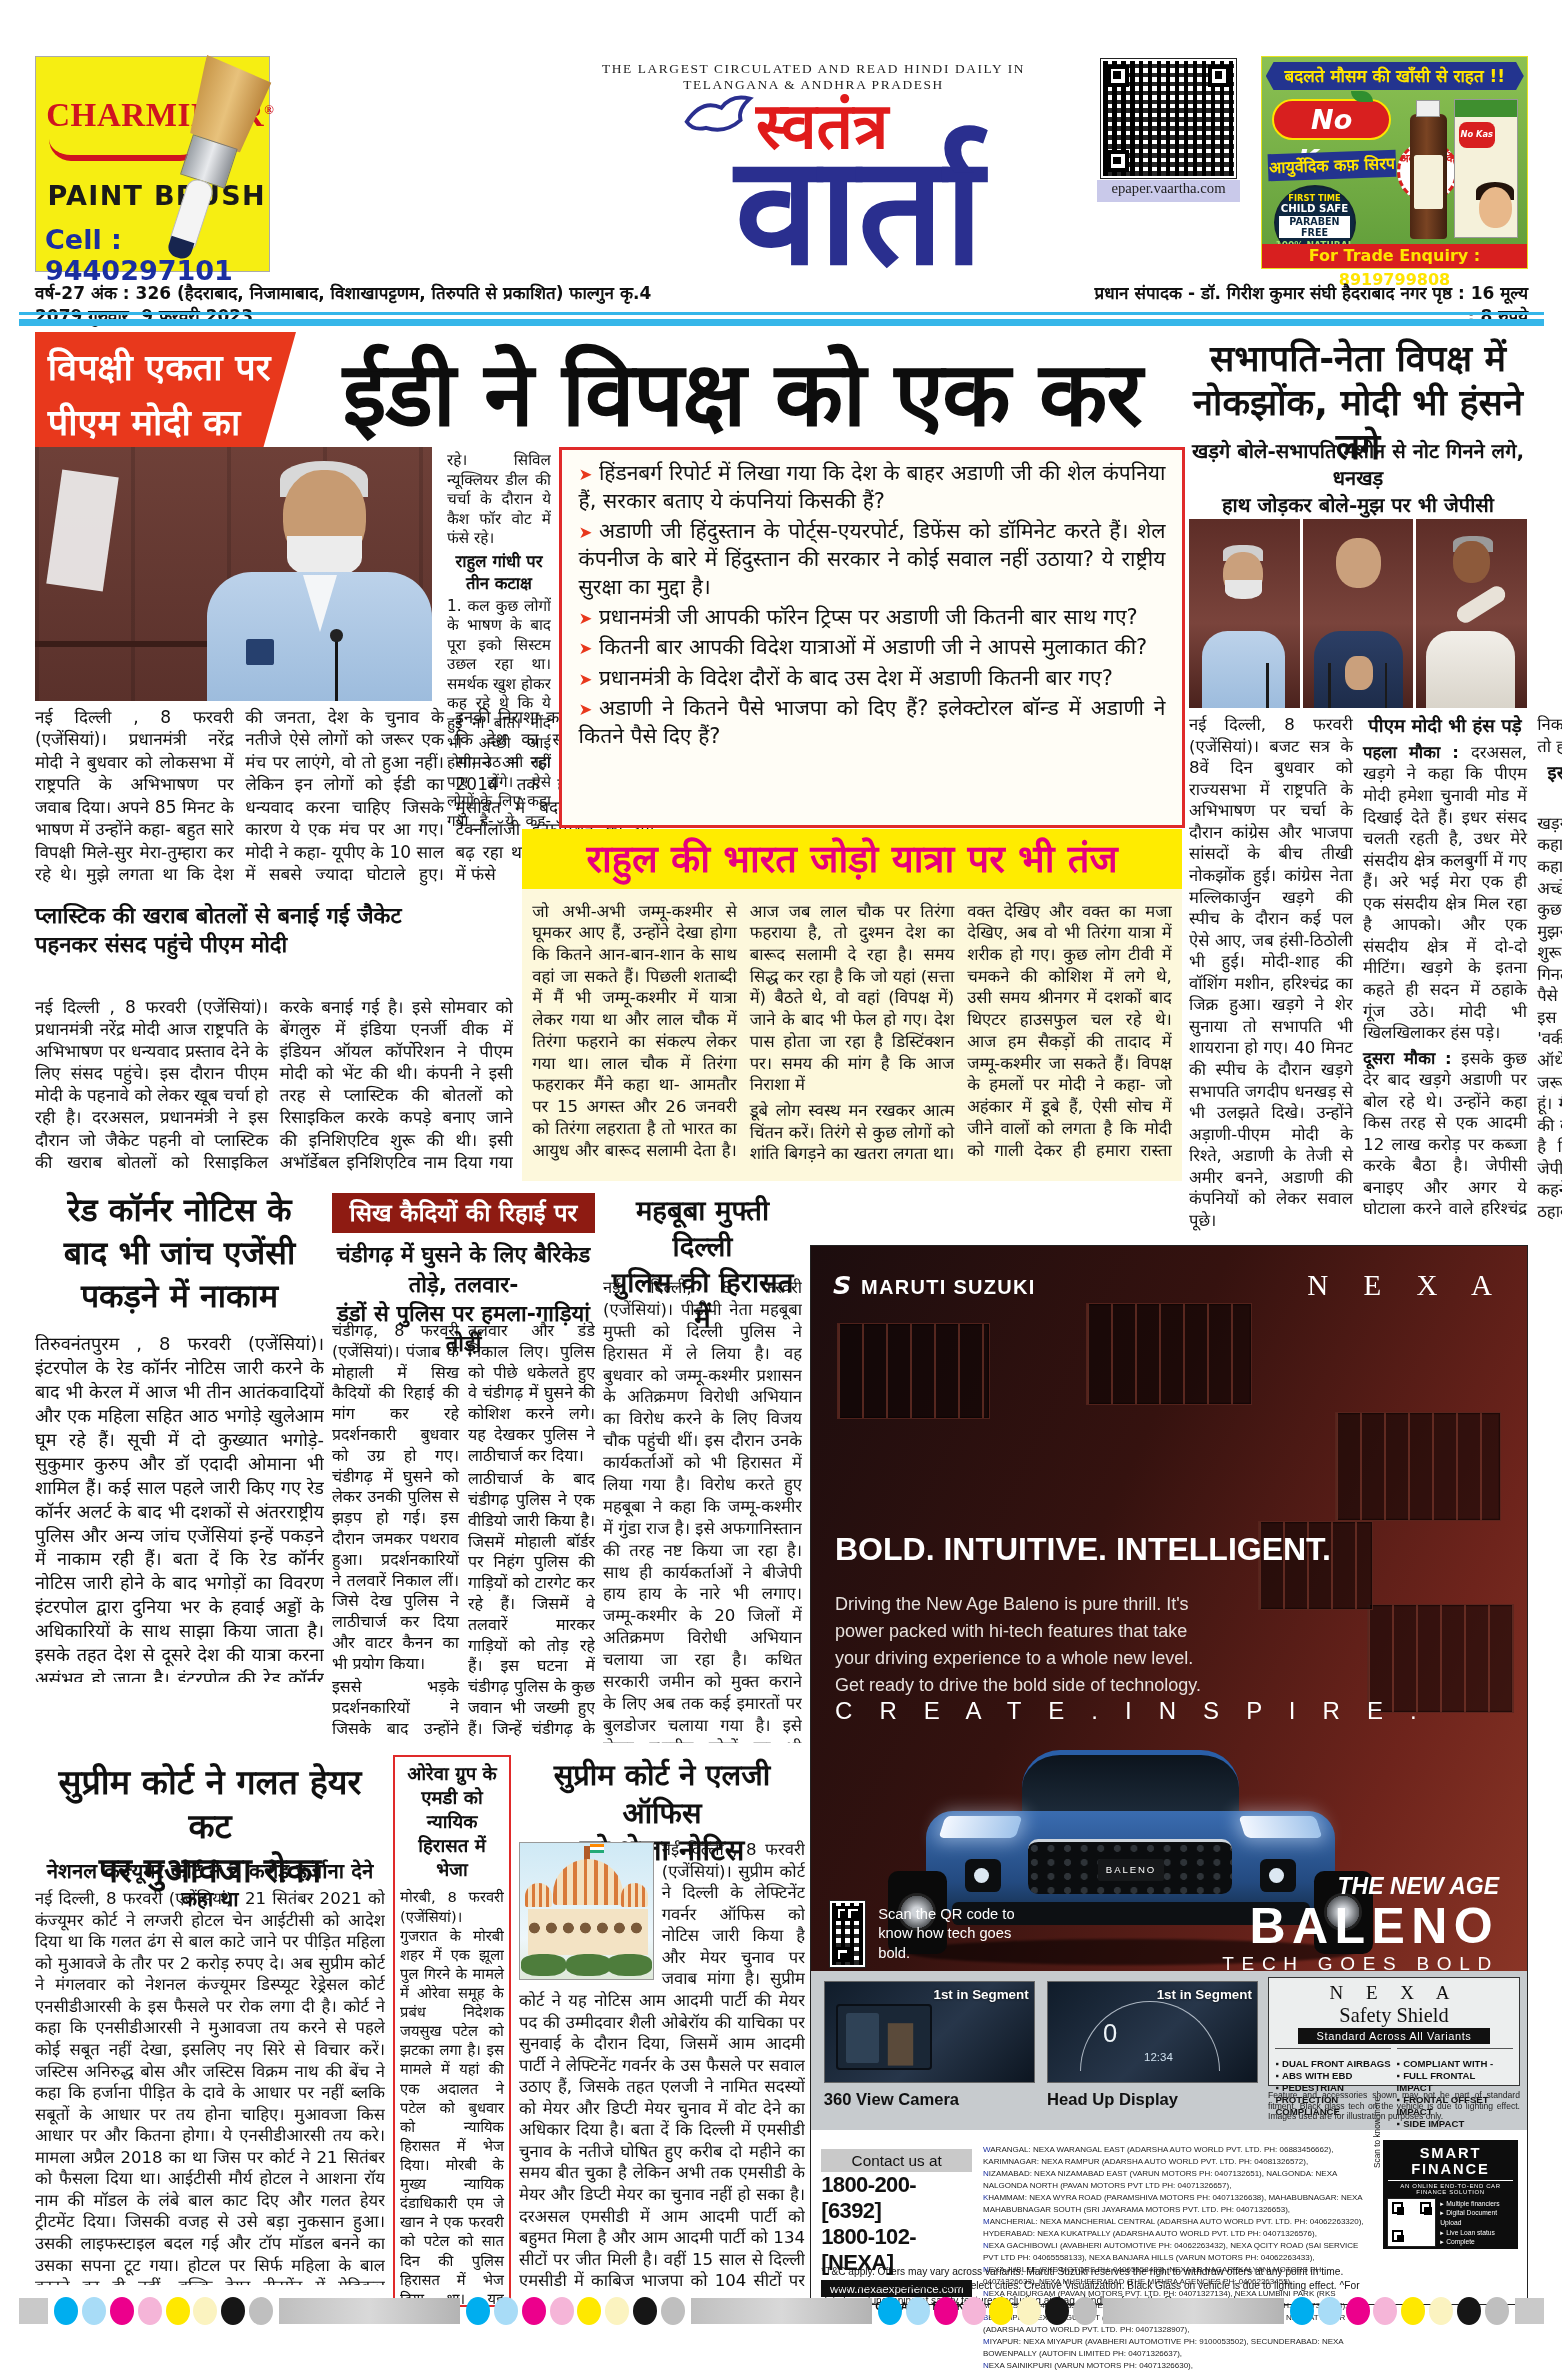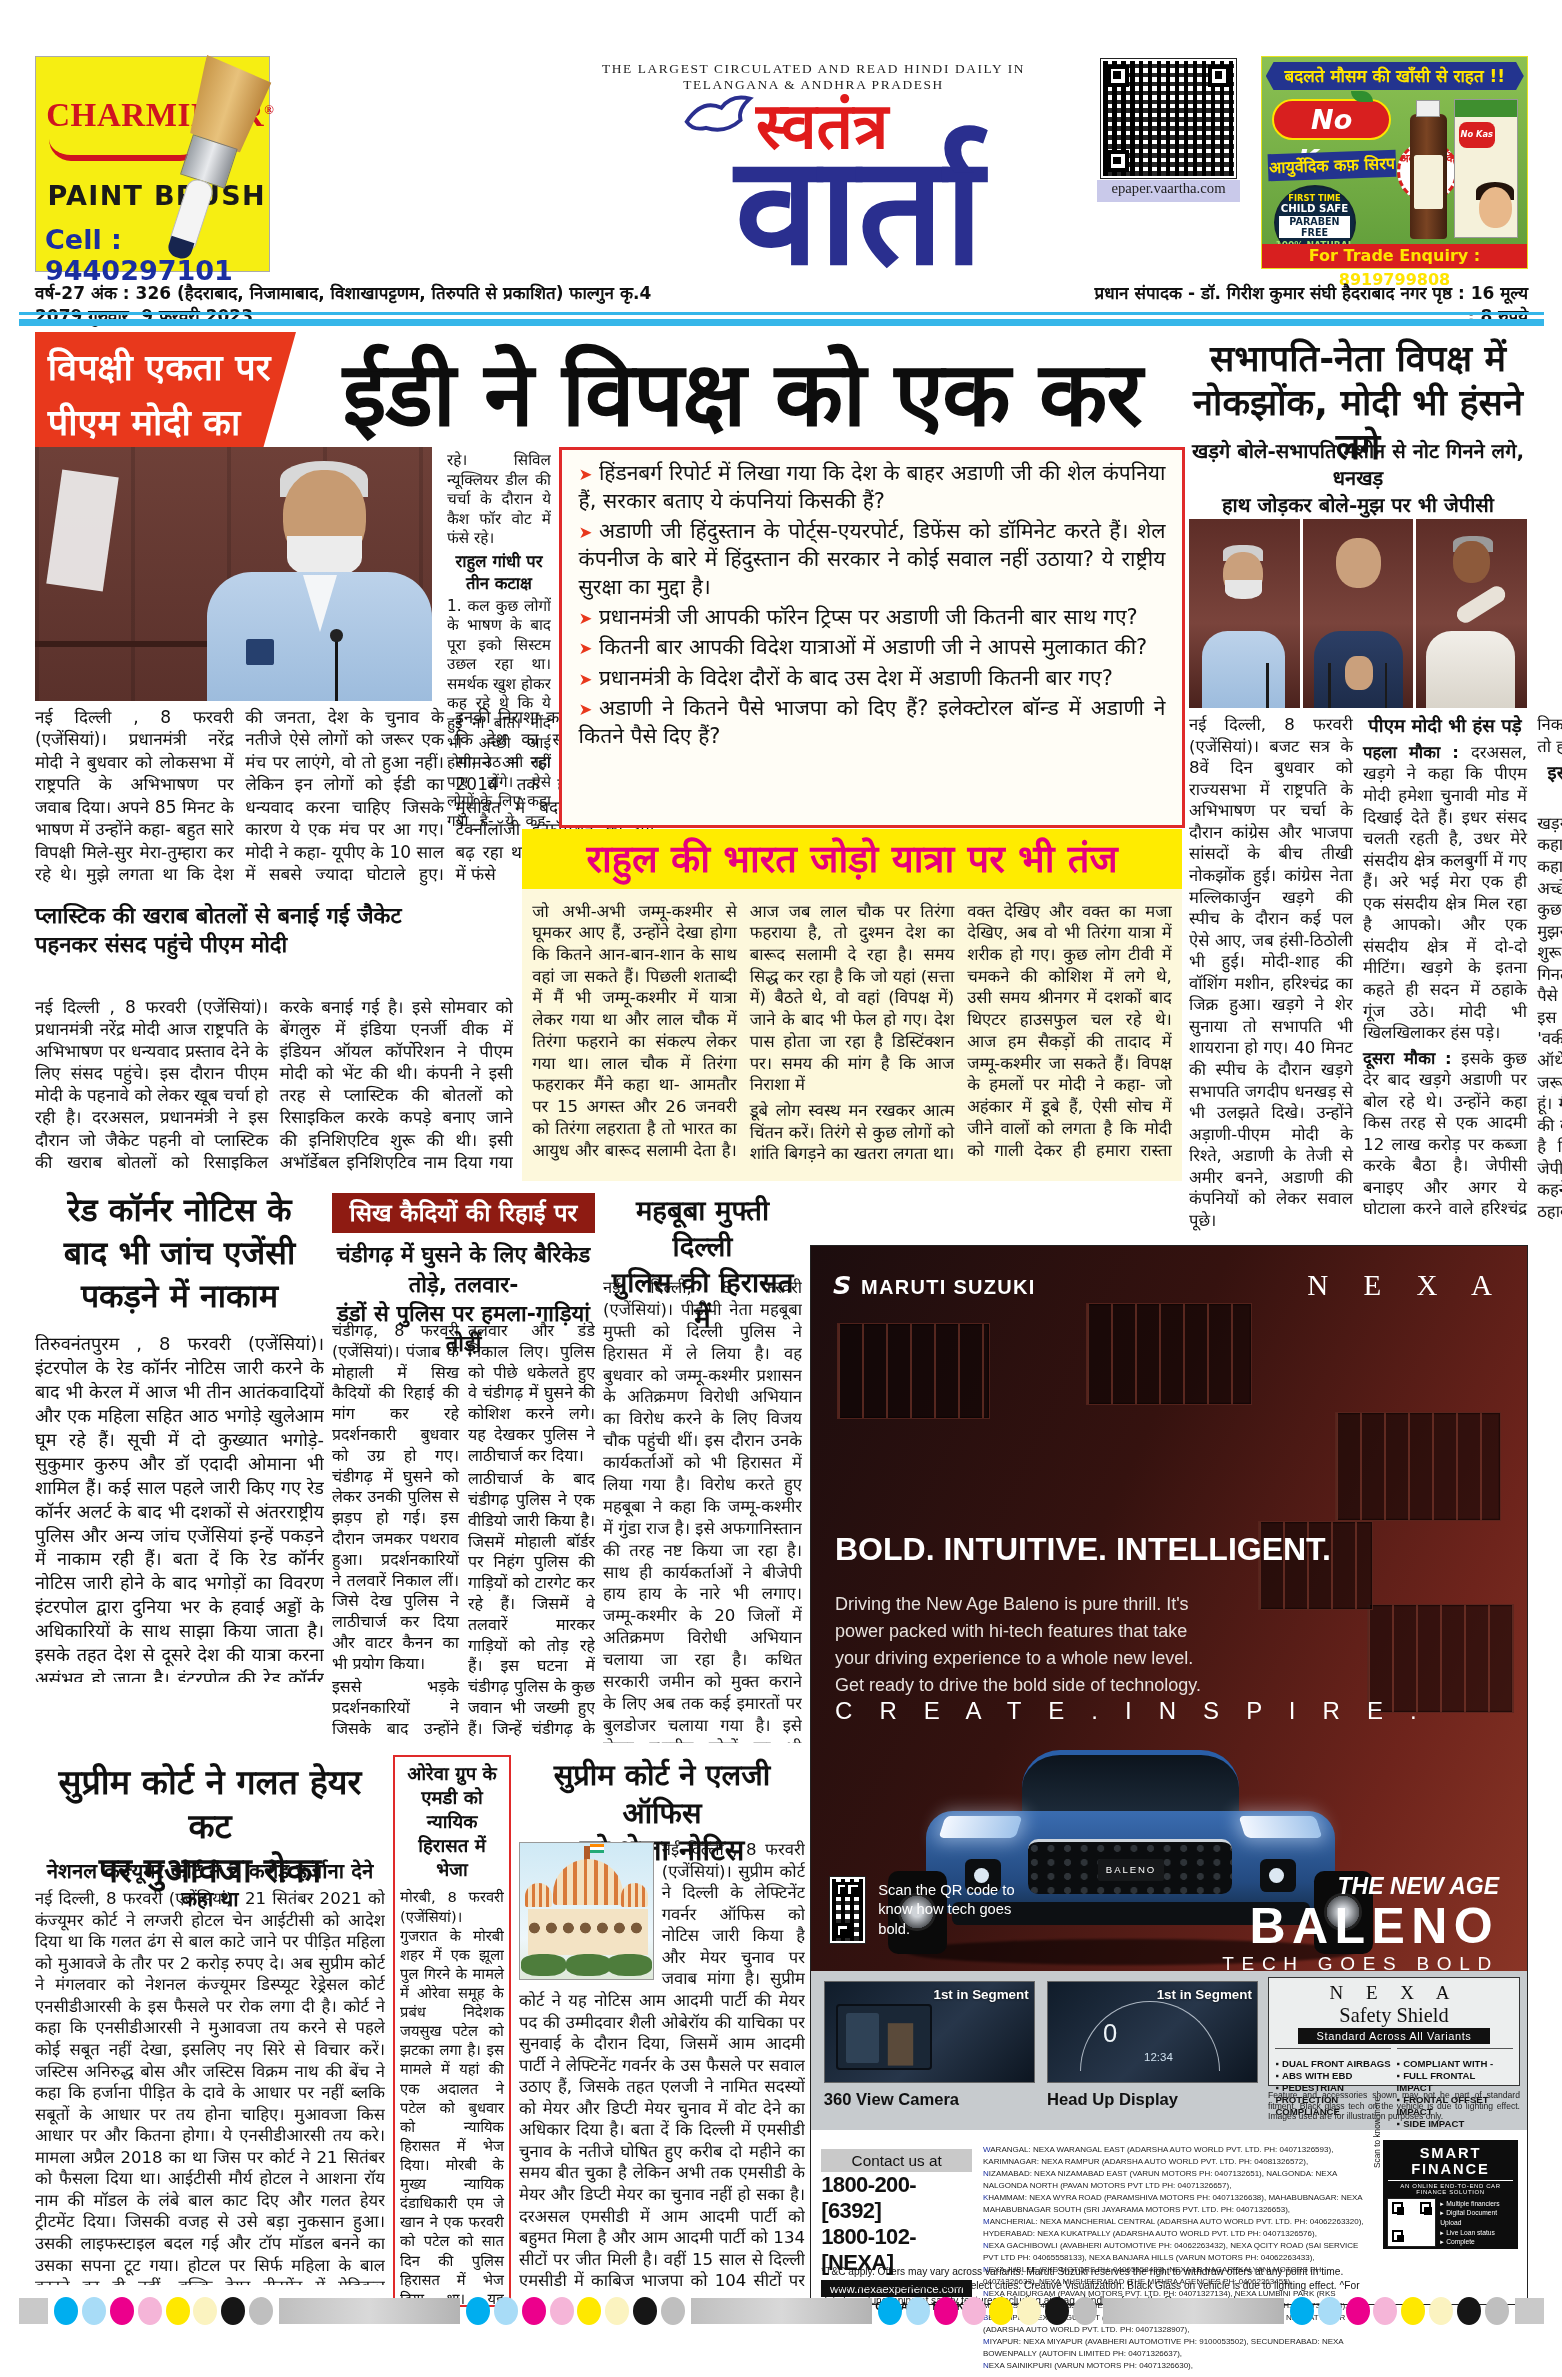--- a/index.html
+++ b/index.html
@@ -244,21 +244,21 @@
   .car-light { position:absolute; top:66px; width:77px; height:22px; background:linear-gradient(90deg,#f4f8ff,#9ec2ea);
     transform:skewX(-18deg); border-radius:5.1px; box-shadow:0 0 16.6px 5.1px rgba(220,235,255,.45); }
   .car-fog { position:absolute; top:109px; width:36px; height:33px; background:#0c0e10; border-radius:6.4px; }
   .car-fog::after { content:""; position:absolute; left:9px; top:9px; width:15.3px; height:15.3px; background:#dce8f2; border-radius:50%; }
   .car-bumper { position:absolute; left:64px; top:152px; width:358px; height:23px; background:#0d1013; border-radius:6.4px; }
   .car-wheel { position:absolute; top:121px; width:59px; height:83px; background:#0a0a0a; border-radius:10.2px; }
   .car-wheel::after { content:""; position:absolute; left:10.2px; top:22px; width:38px; height:38px;
     background:radial-gradient(#cfd3d8 18%, #55585c 60%, #222 61%); border-radius:50%; }
   .car-shadow { position:absolute; left:19px; top:189px; width:447px; height:25.5px; background:rgba(0,0,0,.55);
     border-radius:50%; filter:blur(1.3px); }
-  .nx-qr-wrap { position:absolute; left:19px; top:631px; width:204px; display:flex; gap:13px; align-items:center; }
+  .nx-qr-wrap { position:absolute; left:19px; top:655px; width:204px; display:flex; gap:13px; align-items:center; }
   .nx-qr { position:relative; width:66px; height:66px; }
   .nx-qr-cap { color:#fff; font-size:14.7px; line-height:1.3; font-family:"Liberation Sans",sans-serif; }
   .nx-newage { position:absolute; right:28px; top:627px; text-align:right; color:#fff; font-family:"Liberation Sans",sans-serif; }
   .nx-newage .l1 { font-size:23px; font-weight:bold; font-style:italic; }
   .nx-newage .l2 { font-size:50px; font-weight:bold; letter-spacing:6.4px; line-height:1.05; }
   .nx-newage .l3 { font-size:19px; letter-spacing:7.7px; }
 
   .nx-gray { position:absolute; left:0; top:725px; width:100%; height:160px; background:#c7cbce; }
   .nx-panel { position:absolute; top:10.2px; width:211px; height:102px; overflow:hidden; border:0.6px solid #666;
     background:linear-gradient(135deg,#101c2a,#27364a 55%,#0c1520); }
@@ -588,21 +588,21 @@
 
   <div class="nx-white">
     <div class="contact-box">
       <div class="contact-label">Contact us at</div>
       <div class="contact-num">1800-200-[6392]</div>
       <div class="contact-num">1800-102-[NEXA]</div>
       <div class="contact-web">www.nexaexperience.com</div>
       <div class="contact-book">NOW YOU CAN ALSO BOOK ONLINE</div>
     </div>
     <div class="dealers">
-        <div>WARANGAL: NEXA WARANGAL EAST (ADARSHA AUTO WORLD PVT. LTD. PH: 04071326593), KARIMNAGAR: NEXA RAMPUR (ADARSHA AUTO WORLD PVT. LTD. PH: 04081326572),</div>
+        <div>WARANGAL: NEXA WARANGAL EAST (ADARSHA AUTO WORLD PVT. LTD. PH: 06883456662), KARIMNAGAR: NEXA RAMPUR (ADARSHA AUTO WORLD PVT. LTD. PH: 04081326572),</div>
         <div>NIZAMABAD: NEXA NIZAMABAD EAST (VARUN MOTORS PH: 0407132651), NALGONDA: NEXA NALGONDA NORTH (PAVAN MOTORS PVT LTD PH: 04071326657),</div>
         <div>KHAMMAM: NEXA WYRA ROAD (PARAMSHIVA MOTORS PH: 04071326638), MAHABUBNAGAR: NEXA MAHABUBNAGAR SOUTH (SRI JAYARAMA MOTORS PVT. LTD. PH: 04071326653),</div>
         <div>MANCHERIAL: NEXA MANCHERIAL CENTRAL (ADARSHA AUTO WORLD PVT. LTD. PH: 04062263320), HYDERABAD: NEXA KUKATPALLY (ADARSHA AUTO WORLD PVT. LTD PH: 04071326576),</div>
         <div>NEXA GACHIBOWLI (AVABHERI AUTOMOTIVE PH: 04062263432), NEXA QCITY ROAD (SAI SERVICE PVT LTD PH: 04065558133), NEXA BANJARA HILLS (VARUN MOTORS PH: 04062263433),</div>
         <div>NEXA JUBLEE (RKS MOTORS PH: 04065558483), NEXA LB NAGAR (KALYANI MOTORS PH: 04071326633), NEXA MUSHEERABAD (THE MITHRA AGENCIES PH: 04062263455),</div>
         <div>NEXA RAIDURGAM (PAVAN MOTORS PVT. LTD. PH: 04071327134), NEXA LUMBINI PARK (RKS MOTORS PH: 04062263307), NEXA MALAKPET (GEM MOTORS INDIA PVT LTD PH: 04067337058),</div>
         <div>BEGUMPET: NEXA BEGUMPET (VARUN MOTORS PH: 040-71322593), ATTAPUR: NEXA ATTAPUR (ADARSHA AUTO WORLD PVT. LTD. PH: 04071328907),</div>
         <div>MIYAPUR: NEXA MIYAPUR (AVABHERI AUTOMOTIVE PH: 9100053502), SECUNDERABAD: NEXA BOWENPALLY (AUTOFIN LIMITED PH: 04071326637),</div>
         <div>NEXA SAINIKPURI (VARUN MOTORS PH: 04071326630),</div>
       </div>

